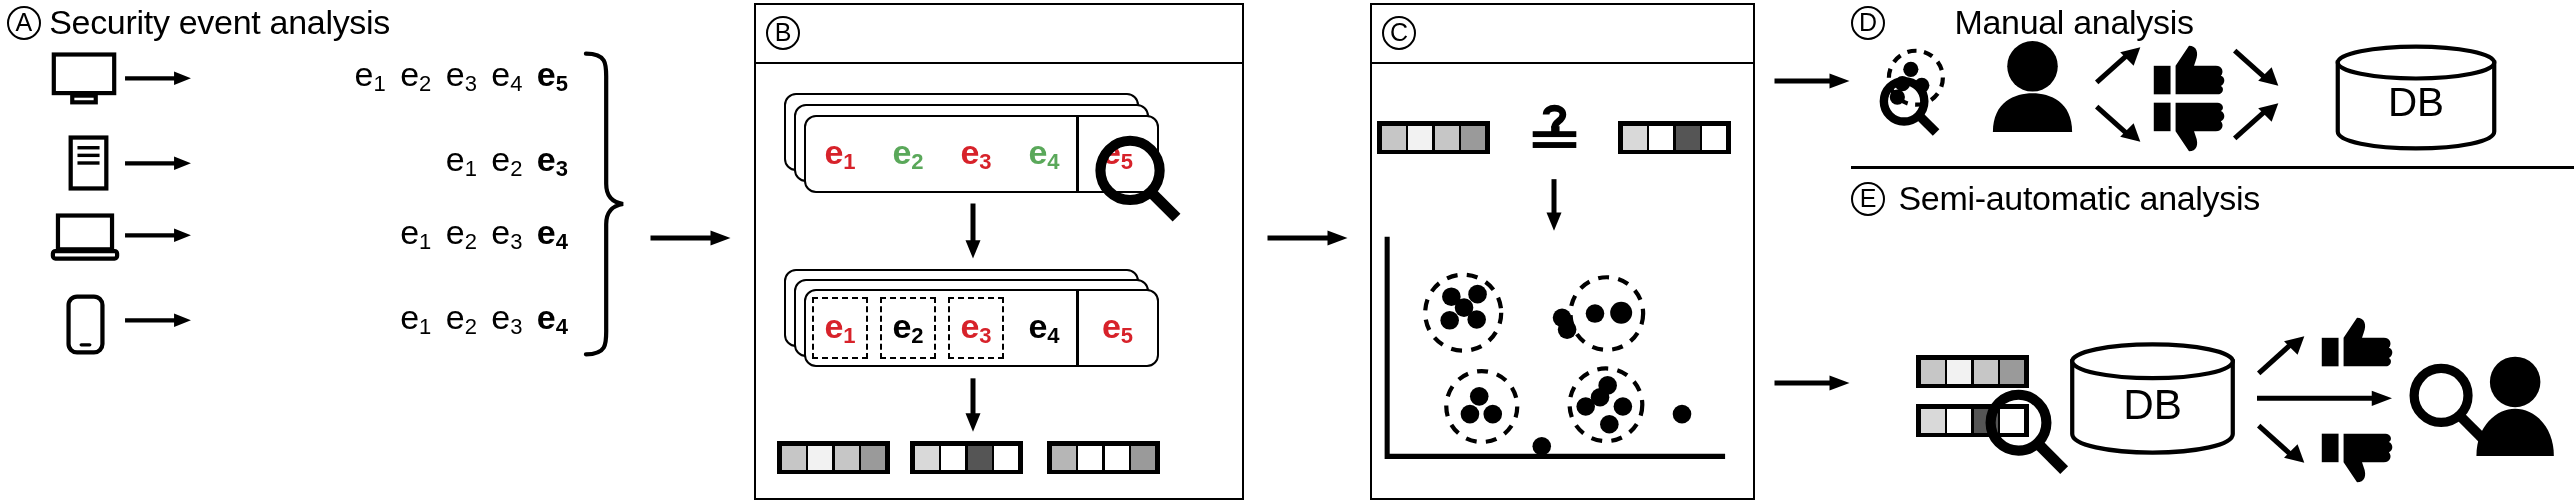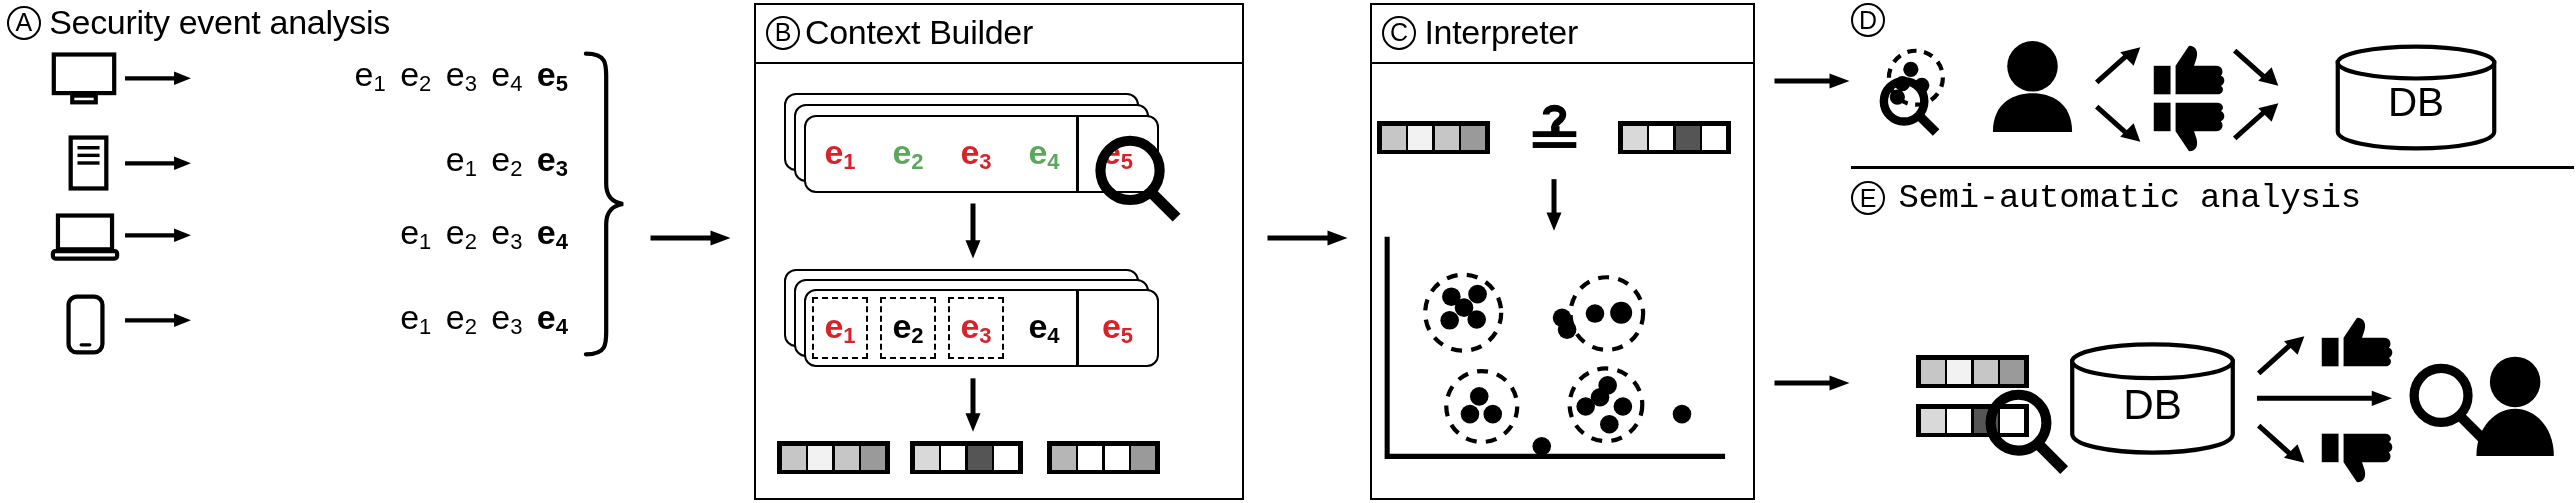--- a/index.html
+++ b/index.html
@@ -141,21 +141,20 @@
 <div class="abs" style="left:650px;top:228px;">
   <svg width="81" height="20" viewBox="0 0 96 24">
       <path d="M0 12 H76" stroke="#000" stroke-width="6" fill="none"></path>
       <path d="M96 12 L72 3 L72 21 Z" fill="#000"></path>
     </svg>
 </div>
 
 <div class="frame" style="left:754px;top:3.4px;width:490px;height:497px;"></div>
 <div class="frame-hdr" style="left:754px;top:3.4px;width:490px;height:61px;padding-left:12px;">
   <span class="circ">B</span>
-  <span class="panel-title" style="margin-left:5px;">Context Builder</span>
 </div>
 
 <div class="card" style="left:784px;top:93px;width:355px;height:78px;"></div>
 <div class="card" style="left:794px;top:104px;width:355px;height:78px;"></div>
 <div class="card" style="left:804px;top:115px;width:355px;height:78px;overflow:hidden;">
   <div class="cardcells" style="left:0;top:0;width:100%;">
     <div class="cell" style="width:68px;">
         <span class="ev b red">e<sub>1</sub></span>
       </div>
     <div class="cell" style="width:68px;">
@@ -246,21 +245,20 @@
 <div class="abs" style="left:1267px;top:228px;">
   <svg width="81" height="20" viewBox="0 0 96 24">
       <path d="M0 12 H76" stroke="#000" stroke-width="6" fill="none"></path>
       <path d="M96 12 L72 3 L72 21 Z" fill="#000"></path>
     </svg>
 </div>
 
 <div class="frame" style="left:1370px;top:3.4px;width:385px;height:497px;"></div>
 <div class="frame-hdr" style="left:1370px;top:3.4px;width:385px;height:61px;padding-left:12px;">
   <span class="circ">C</span>
-  <span class="panel-title" style="margin-left:8.4px;">Interpreter</span>
 </div>
 
 <div class="abs bars" style="left:1377px;top:121px;">
   <div class="sq" style="background:#c6c6c6;"></div>
   <div class="sq" style="background:#f2f2f2;"></div>
   <div class="sq" style="background:#c6c6c6;"></div>
   <div class="sq" style="background:#9a9a9a;"></div>
 </div>
 <div class="abs" style="left:1529px;top:101px;">
   <svg width="51" height="52" viewBox="0 0 60 62">
@@ -327,20 +325,21 @@
 <div class="abs" style="left:1774px;top:373px;">
   <svg width="76" height="20" viewBox="0 0 90 24">
       <path d="M0 12 H70" stroke="#000" stroke-width="6" fill="none"></path>
       <path d="M90 12 L66 3 L66 21 Z" fill="#000"></path>
     </svg>
 </div>
 
 <div class="abs" style="left:1851px;top:3.4px;">
   <div class="titlerow">
     <span class="circ">D</span>
+    <span class="panel-title" style="margin-left:61px;">Manual analysis</span>
   </div>
 </div>
 
 <div class="abs" style="left:1867px;top:49px;">
   <svg width="118" height="76" viewBox="0 0 140 90">
     <circle cx="58" cy="34" r="32" fill="none" stroke="#000" stroke-width="5" stroke-dasharray="11 9"></circle>
     <g fill="#000">
       <circle cx="52" cy="24" r="9"></circle>
         <circle cx="42" cy="41" r="9"></circle>
       <circle cx="65" cy="43" r="9"></circle>
@@ -404,21 +403,21 @@
     <ellipse cx="98" cy="22" rx="93" ry="19" fill="#fff" stroke="#000" stroke-width="5"></ellipse>
     <text x="98" y="86" text-anchor="middle" font-family="Liberation Sans, sans-serif" font-size="48" fill="#000">DB</text>
   </svg>
 </div>
 
 <div class="hr" style="left:1851px;top:166px;width:723px;"></div>
 
 <div class="abs" style="left:1851px;top:179px;">
   <div class="titlerow">
     <span class="circ">E</span>
-    <span class="panel-title" style="margin-left:5px;font-family:Liberation Mono, monospace;">Semi-automatic analysis</span>
+    <span class="panel-title" style="margin-left:5px;">Semi-automatic analysis</span>
   </div>
 </div>
 
 <div class="abs bars" style="left:1916px;top:355px;">
   <div class="sq" style="background:#c6c6c6;"></div>
   <div class="sq" style="background:#f2f2f2;"></div>
   <div class="sq" style="background:#c6c6c6;"></div>
   <div class="sq" style="background:#9a9a9a;"></div>
 </div>
 <div class="abs bars" style="left:1916px;top:404px;">

